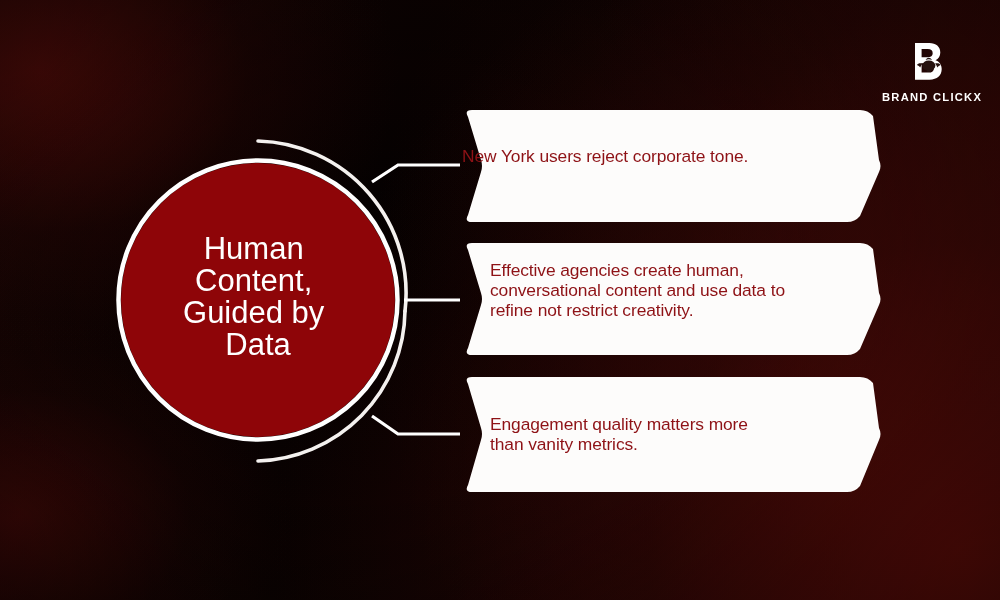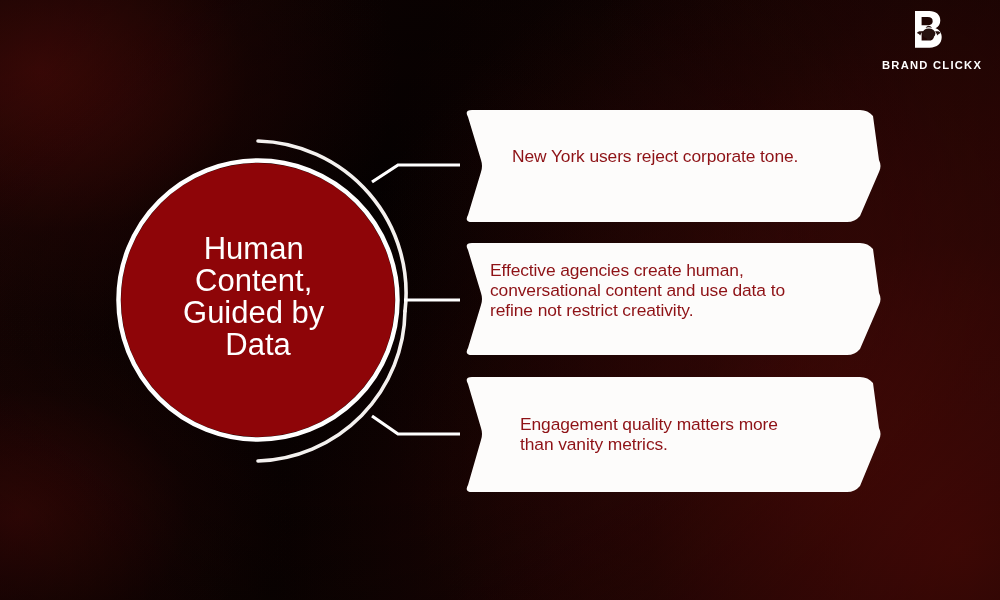--- a/index.html
+++ b/index.html
@@ -61,29 +61,29 @@
   .banner-text {
     position: absolute;
     color: #8e1216;
     font-family: "Liberation Sans", sans-serif;
     font-size: 17.4px;
     line-height: 1.16;
     font-weight: 400;
     letter-spacing: -0.1px;
     white-space: pre-line;
   }
-  #bt0 { left: 512px; top: 146px; width: 350px; }
+  #bt0 { left: 462px; top: 146px; width: 350px; }
   #bt1 { left: 490px; top: 260px; width: 364px; }
-  #bt2 { left: 490px; top: 414px; width: 340px; margin-left: 30px; }
+  #bt2 { left: 490px; top: 414px; width: 340px; }
 
   
   #logo {
     position: absolute;
     right: 22px;
-    top: 10px;
+    top: 42px;
     width: 96px;
     text-align: left;
   }
   #logo .mark { display: block; height: 44px; }
   #logo .wordmark {
     display: block;
     margin-top: 5px;
     color: #ffffff;
     font-family: "Liberation Sans", sans-serif;
     font-size: 11.2px;

